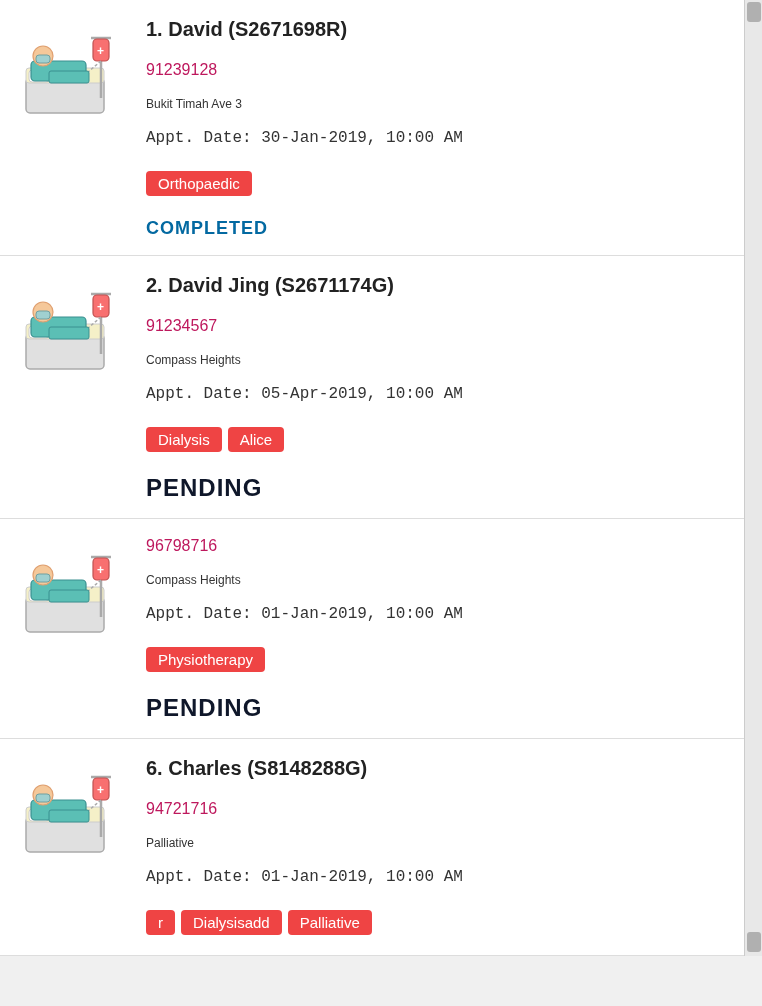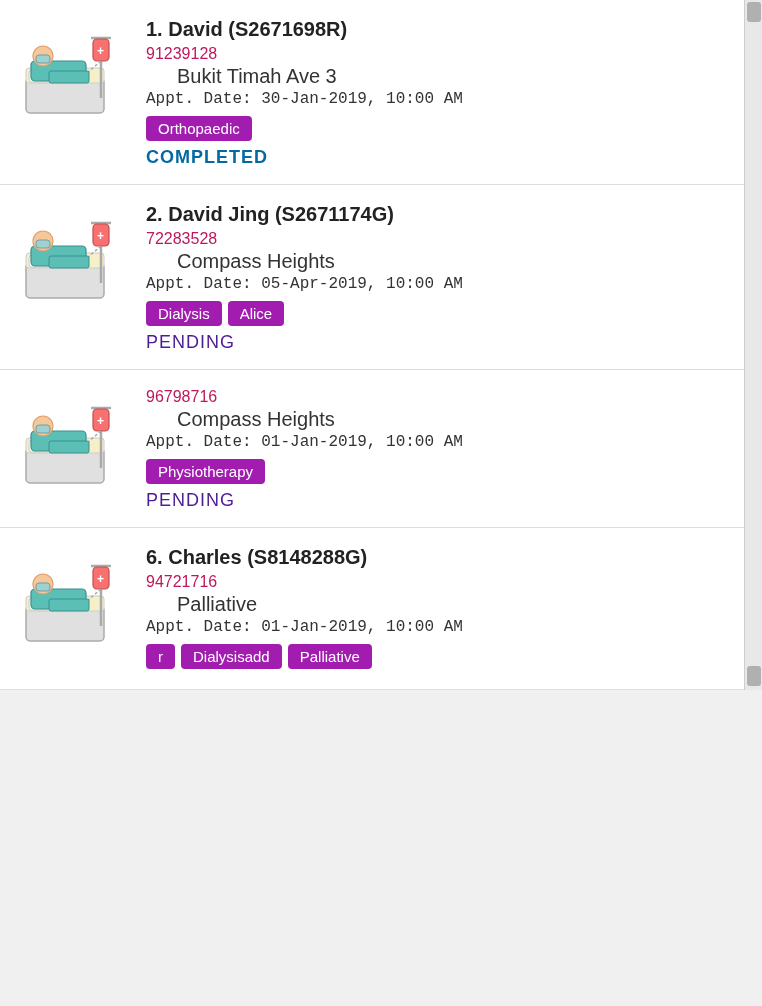--- a/index.html
+++ b/index.html
@@ -40,76 +40,75 @@
     
     .patient-icon-svg {
       width: 100px;
       height: 100px;
     }
 
     .patient-info {
       flex: 1;
       display: flex;
       flex-direction: column;
-      gap: 2px;
+      gap: 18px;
     }
 
     .patient-name {
       font-size: 20px;
       font-weight: bold;
       color: #222;
       margin-bottom: 2px;
     }
 
     .patient-phone {
       font-size: 16px;
       color: #be185d;
     }
 
     .patient-address {
-      font-size: 20px;
+      font-size: 12px;
       color: #333;
-      margin-left: 31px;
     }
 
     .patient-appt {
       font-size: 16px;
       color: #333;
       margin-bottom: 6px;
       font-family: Liberation Mono, monospace;
     }
 
     .tags-row {
       display: flex;
       flex-direction: row;
       flex-wrap: wrap;
       gap: 6px;
       margin-bottom: 4px;
     }
 
     .tag {
-      background: #a21caf;
+      background: #ef4444;
       color: #fff;
       border-radius: 4px;
       padding: 4px 12px;
       font-size: 15px;
       font-weight: normal;
     }
 
     .status-completed {
       font-size: 18px;
       font-weight: bold;
       color: #0369a1;
       letter-spacing: 1px;
     }
 
     .status-pending {
-      font-size: 18px;
-      font-weight: normal;
-      color: #4c1d95;
+      font-size: 24px;
+      font-weight: bold;
+      color: #0f172a;
       letter-spacing: 1px;
     }
 
     
     .scrollbar-track {
       position: absolute;
       right: 0;
       top: 0;
       width: 18px;
       height: 100%;
@@ -206,21 +205,21 @@
     <rect x="72" y="16" width="16" height="22" rx="4" fill="#f87070" stroke="#c05050" stroke-width="1.2"></rect>
     <text x="76" y="32" font-size="12" fill="white" font-weight="bold">+</text>
 
     <line x1="80" y1="38" x2="60" y2="55" stroke="#aaa" stroke-width="1.5" stroke-dasharray="3,2"></line>
 
     <rect x="28" y="48" width="40" height="12" rx="2" fill="#5bbfb5" stroke="#3a9090" stroke-width="1"></rect>
   </svg>
         </div>
         <div class="patient-info">
           <div class="patient-name">2.  David Jing (S2671174G)</div>
-          <div class="patient-phone">72283528</div>
+          <div class="patient-phone">91234567</div>
           <div class="patient-address">Compass Heights</div>
           <div class="patient-appt">Appt. Date: 05-Apr-2019, 10:00 AM</div>
           <div class="tags-row">
             <span class="tag">Dialysis</span>
             <span class="tag">Alice</span>
           </div>
           <div class="status-pending">PENDING</div>
         </div>
       </div>
       <div class="patient-card">

